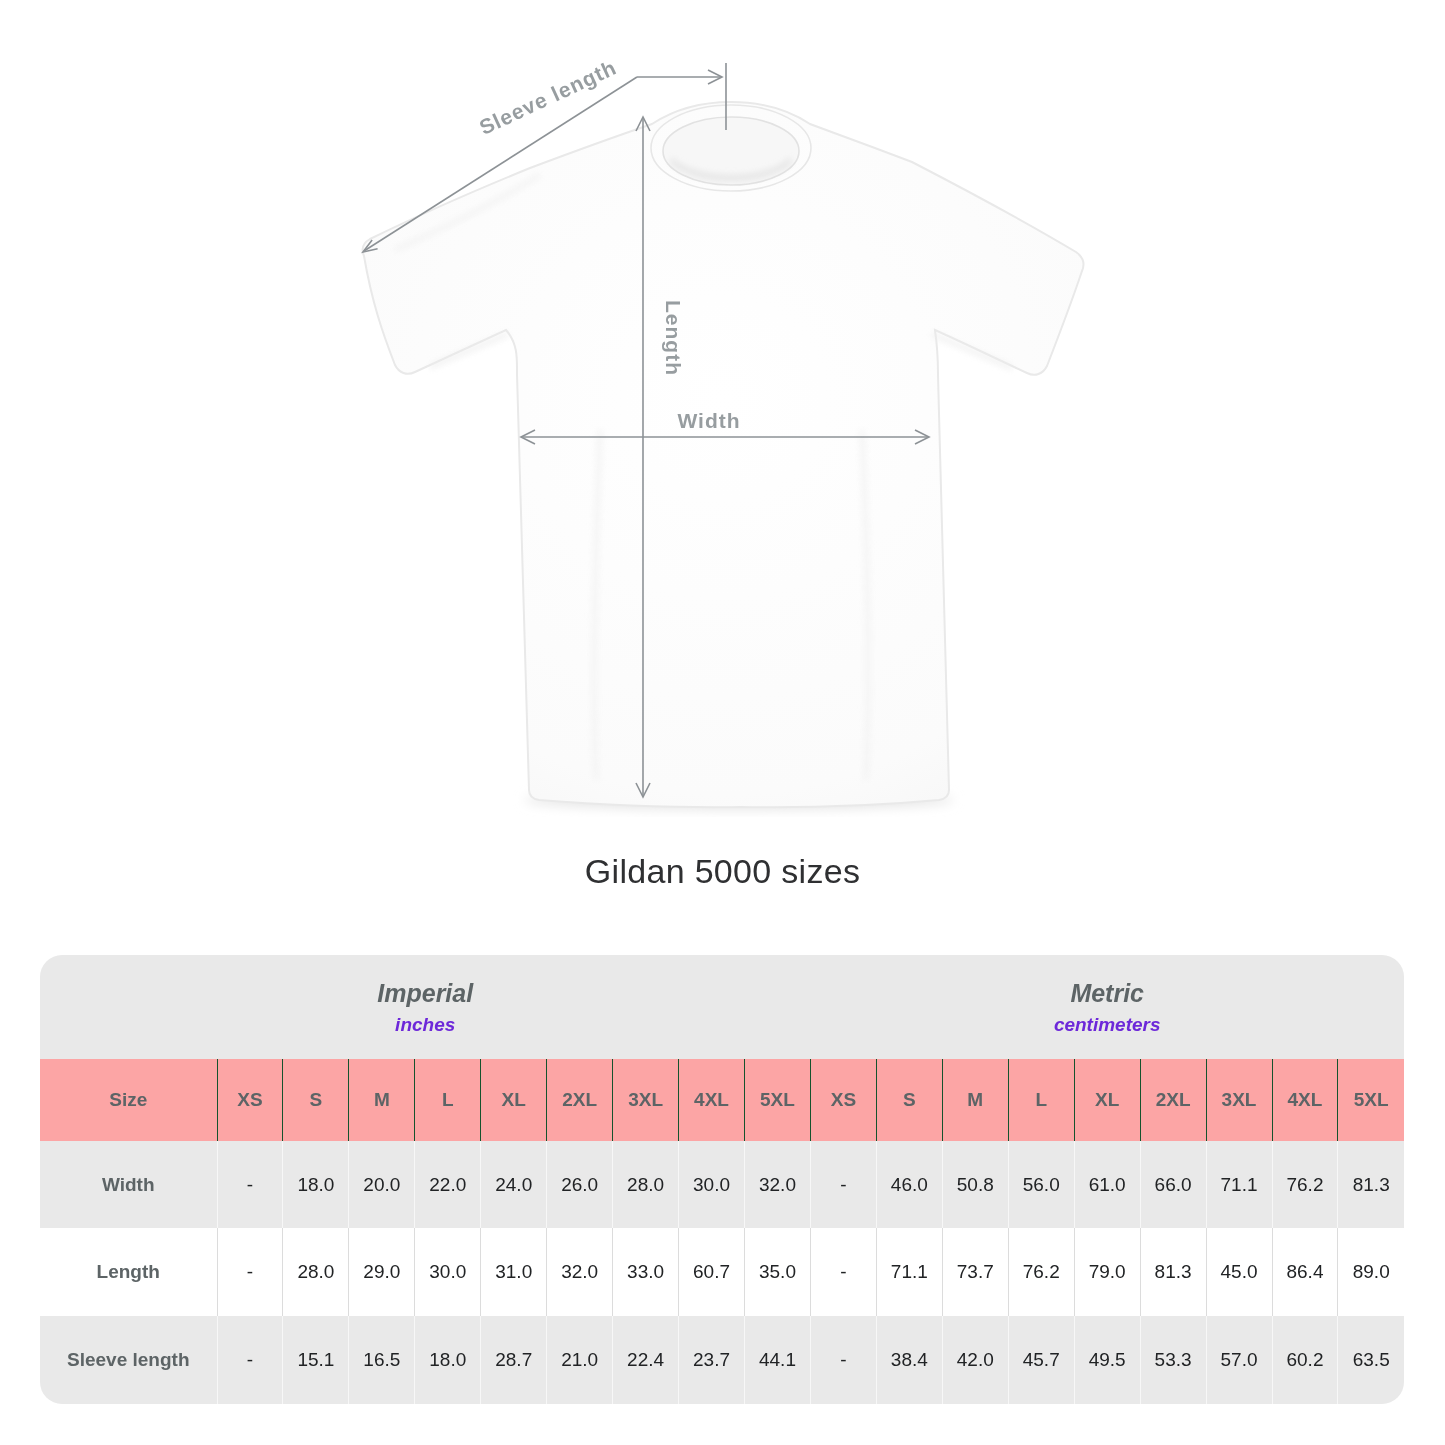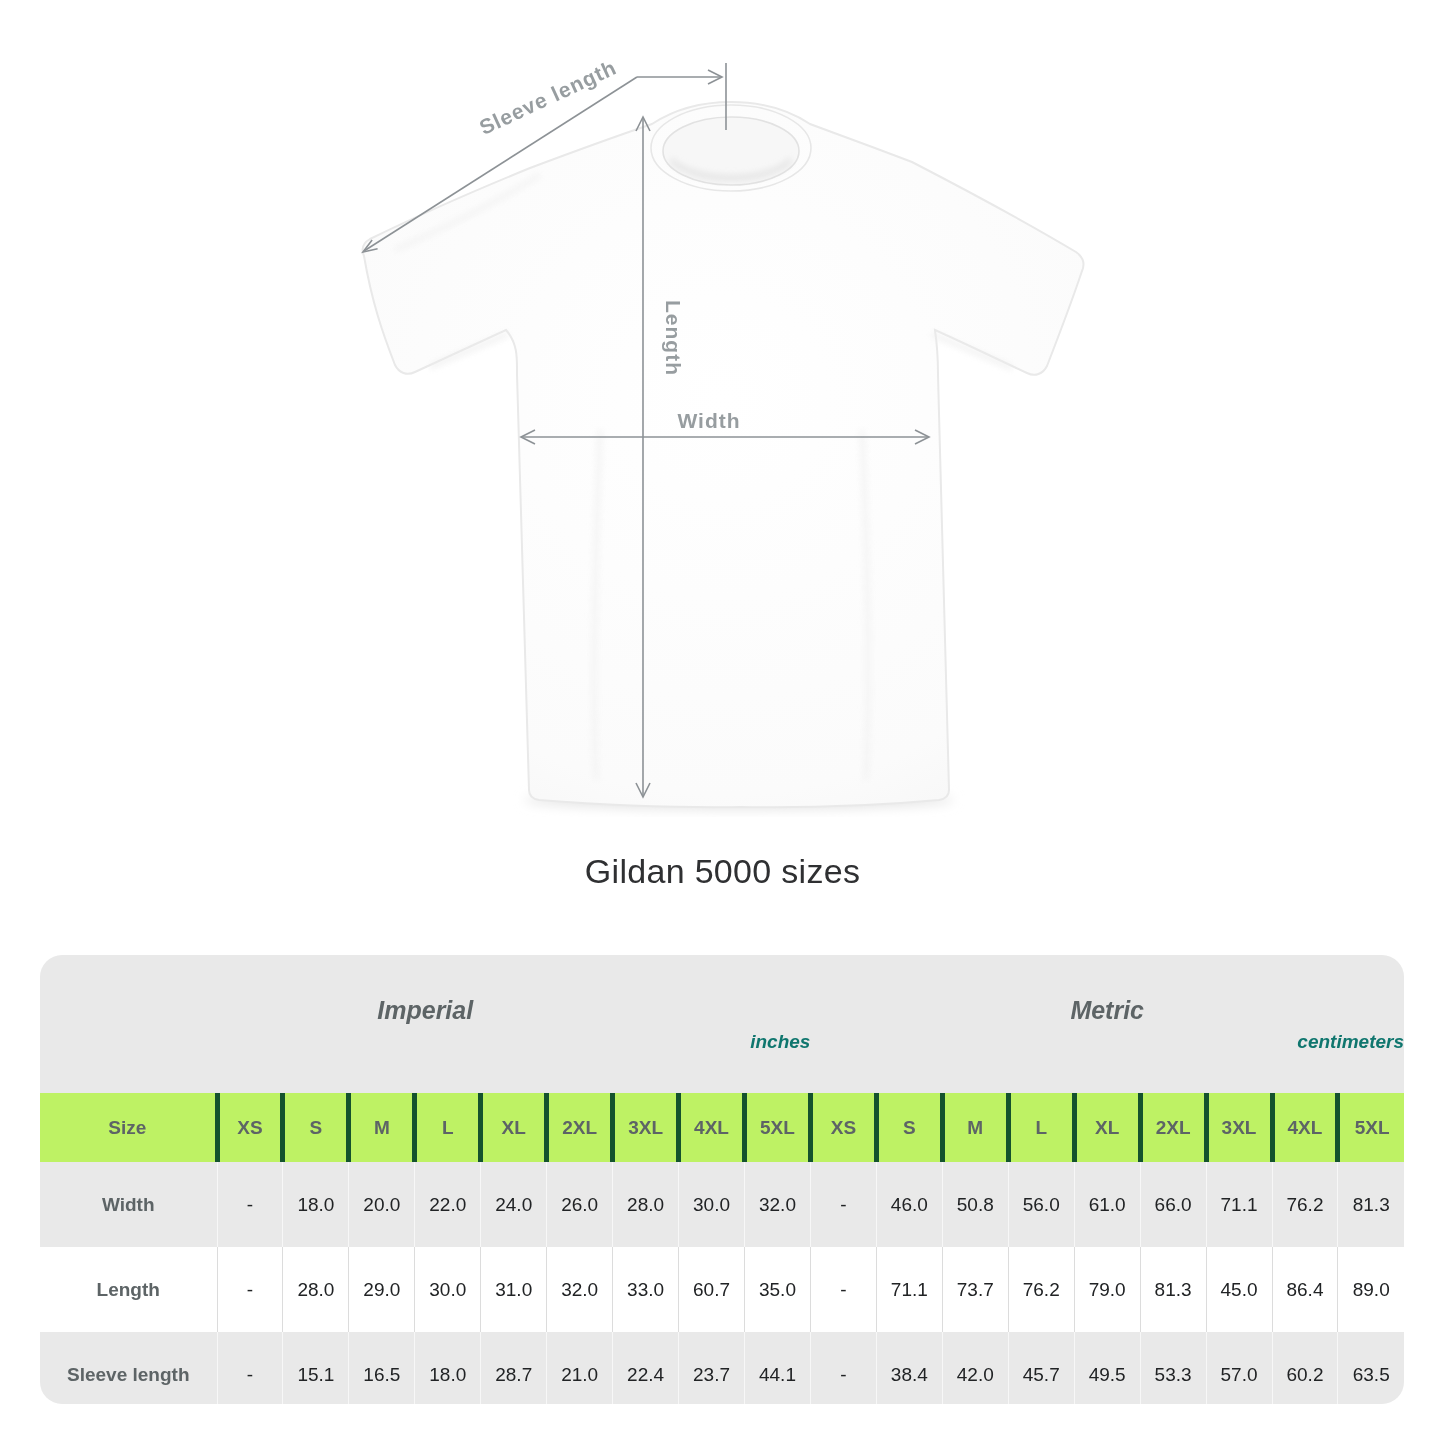--- a/index.html
+++ b/index.html
@@ -14,27 +14,27 @@
   
   .title { position:absolute; top:852px; left:0; width:100%; text-align:center;
            font-size:34px; font-weight:400; color:#2f3032; letter-spacing:0.3px; }
   .subtitle { position:absolute; top:898px; left:0; width:100%; text-align:center;
               font-size:20px; font-style:italic; color:#4a4b4d; }
   
   .chart { position:absolute; left:40px; top:955px; width:1364px; height:449px;
            border-radius:22px; overflow:hidden; background:#ffffff; }
   .chart table { width:100%; height:100%; border-collapse:collapse; table-layout:fixed; }
   .chart th, .chart td { padding:0; text-align:center; vertical-align:middle; }
-  tr.band-row { height:138px; }
+  tr.band-row { height:104px; }
   tr.band-row th { background:#e9e9e9; }
   .band-title { font-size:25px; font-weight:700; font-style:italic; color:#5d6466; }
-  .band-unit  { font-size:19px; font-style:italic; color:#0f766e; margin-top:6px;text-align:right; }
-  tr.sizes-row { height:69px; background:#bef264; }
+  .band-unit  { font-size:19px; font-style:italic; color:#6d28d9; margin-top:6px; }
+  tr.sizes-row { height:82px; background:#fca5a5; }
   tr.sizes-row th { font-size:19px; font-weight:700; color:#5d6466;
-                    border-left:5px solid #14532d; }
+                    border-left:1px solid #14532d; }
   tr.sizes-row th:first-child { border-left:none; }
   tbody tr { height:85px; }
   tbody tr:last-child { height:86px; }
   tbody tr.row-gray  { background:#e9e9e9; }
   tbody tr.row-white { background:#ffffff; }
   tbody tr.row-gray  td, tbody tr.row-gray  th { border-left:1px solid #f7f7f7; }
   tbody tr.row-white td, tbody tr.row-white th { border-left:1px solid #dcdcdc; }
   tbody tr td:first-child, tbody tr th:first-child { border-left:none; }
   tbody td { font-size:19px; color:#212325; }
   th.row-label { font-size:19px; font-weight:700; color:#5d6466; }

